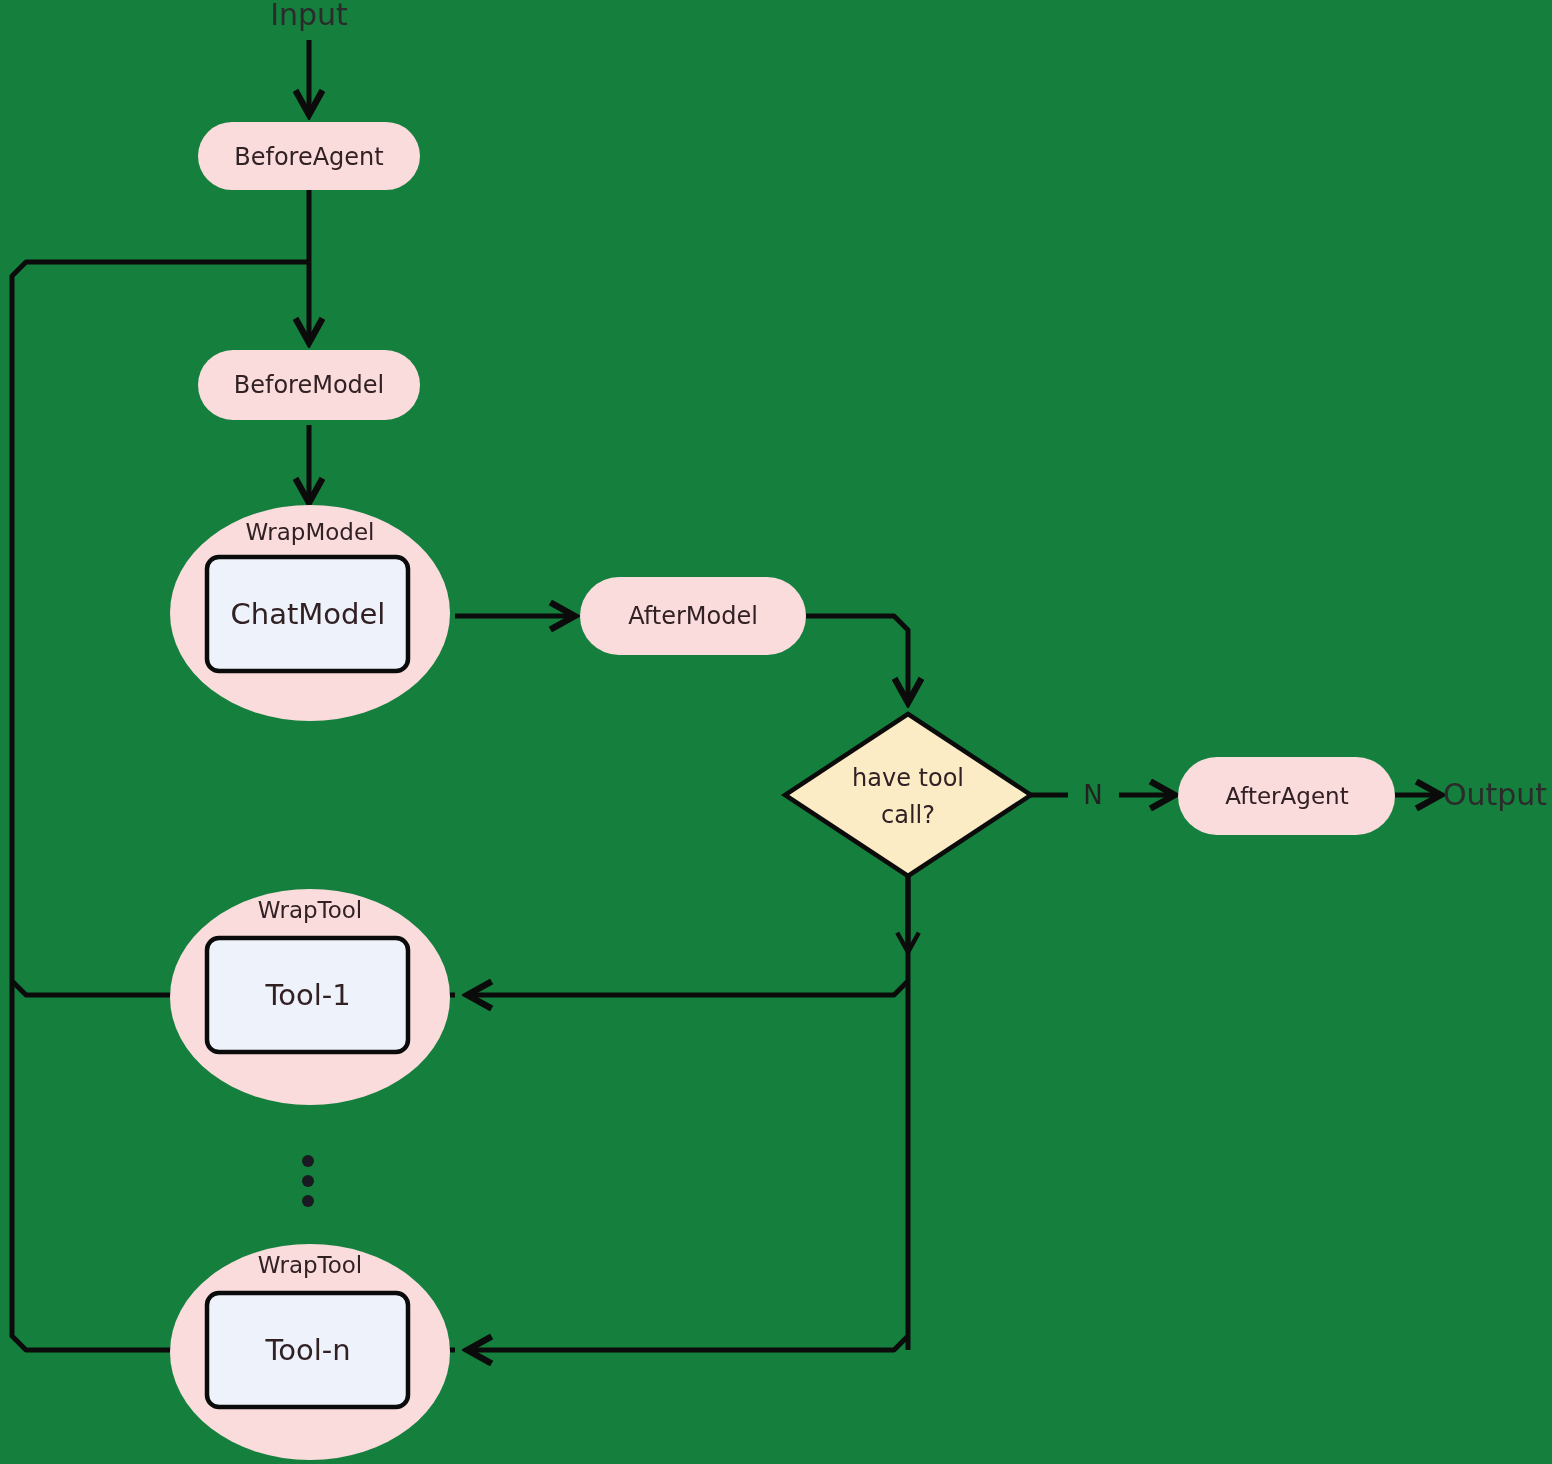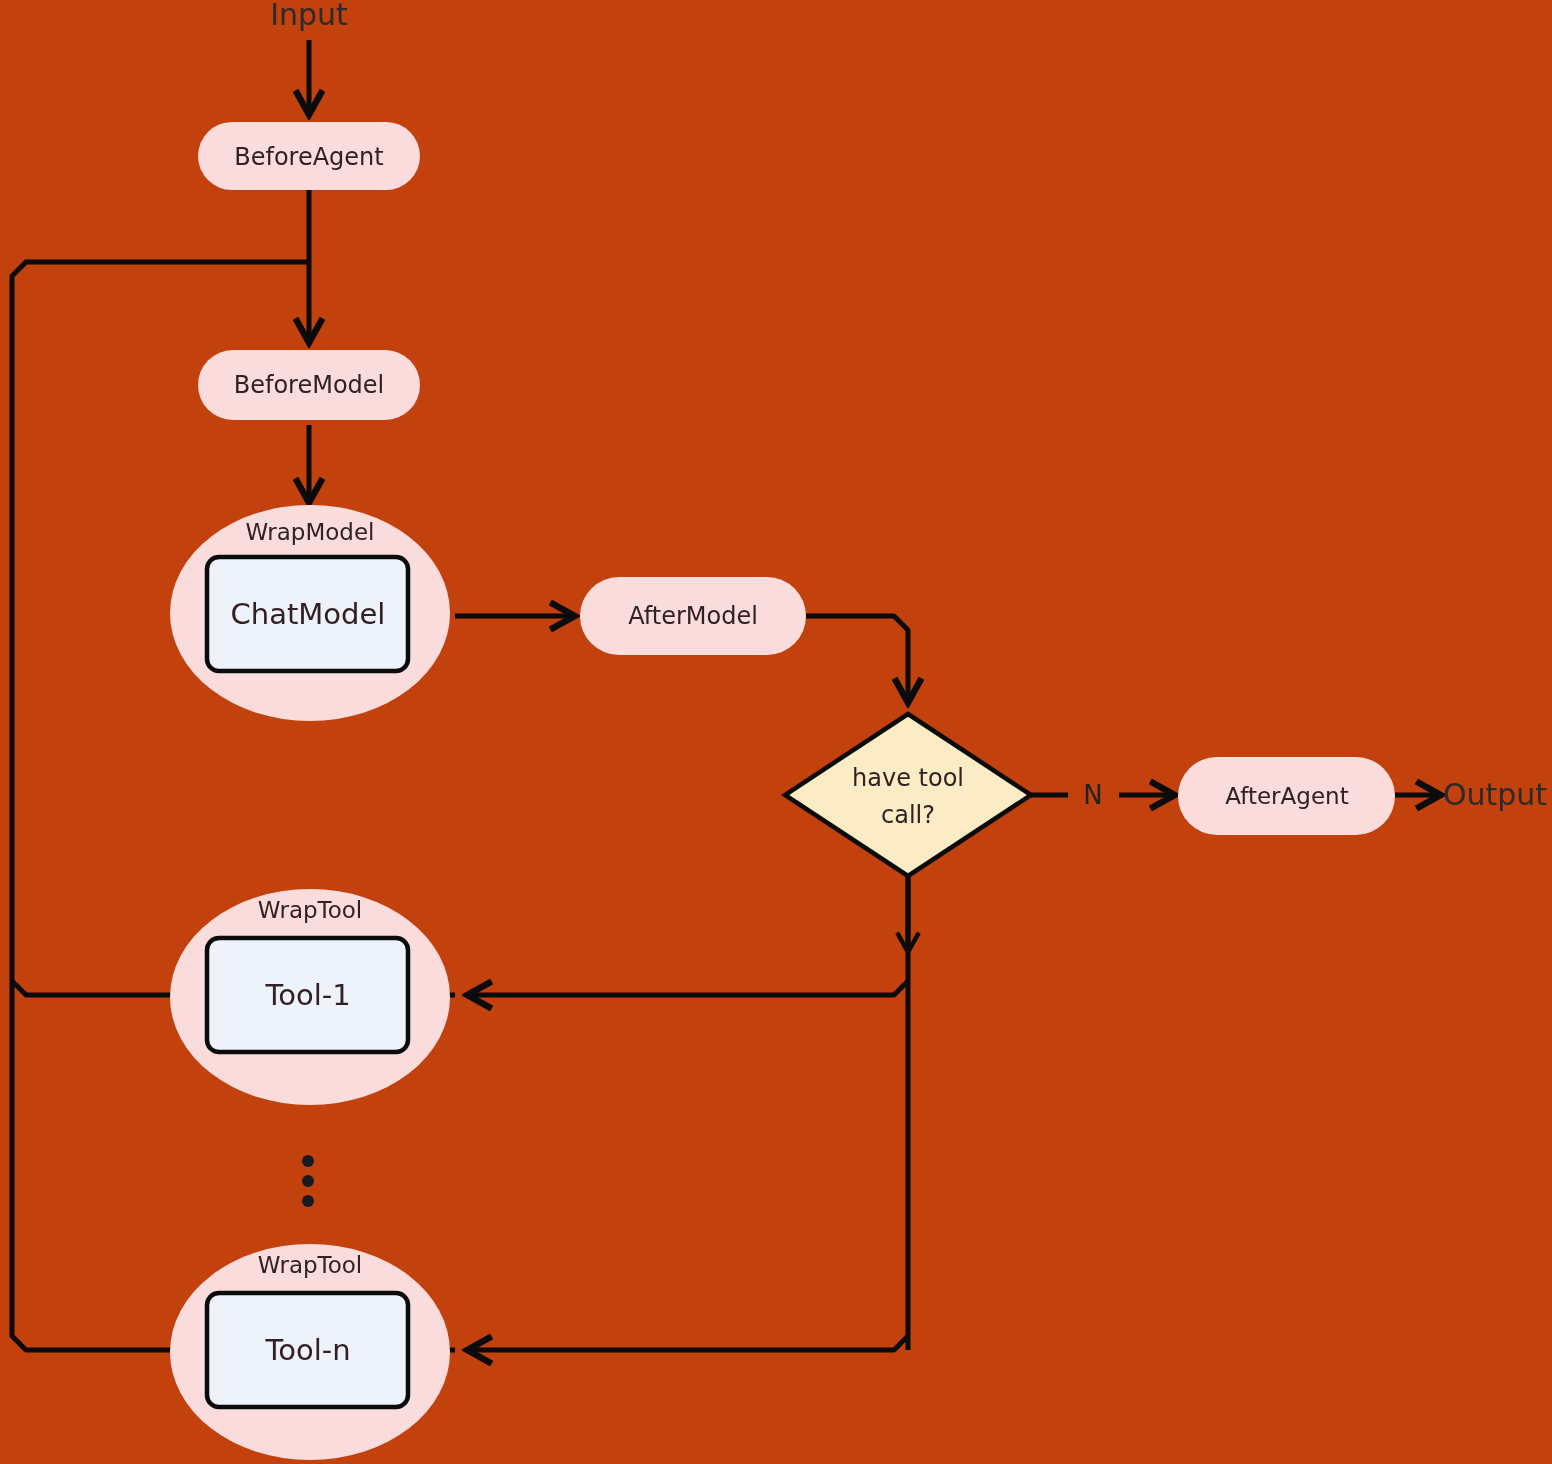--- a/index.html
+++ b/index.html
@@ -7,21 +7,21 @@
     padding: 0;
     background: #ffffff;
   }
   body {
     font-family: "DejaVu Sans", "Liberation Sans", sans-serif;
   }
   #canvas-wrap {
     position: relative;
     width: 1552px;
     height: 1464px;
-    background: #c2410c;
+    background: #15803d;
     overflow: hidden;
   }
   #flow-svg {
     position: absolute;
     top: 0;
     left: 0;
     width: 1552px;
     height: 1464px;
   }
   .node-label {

